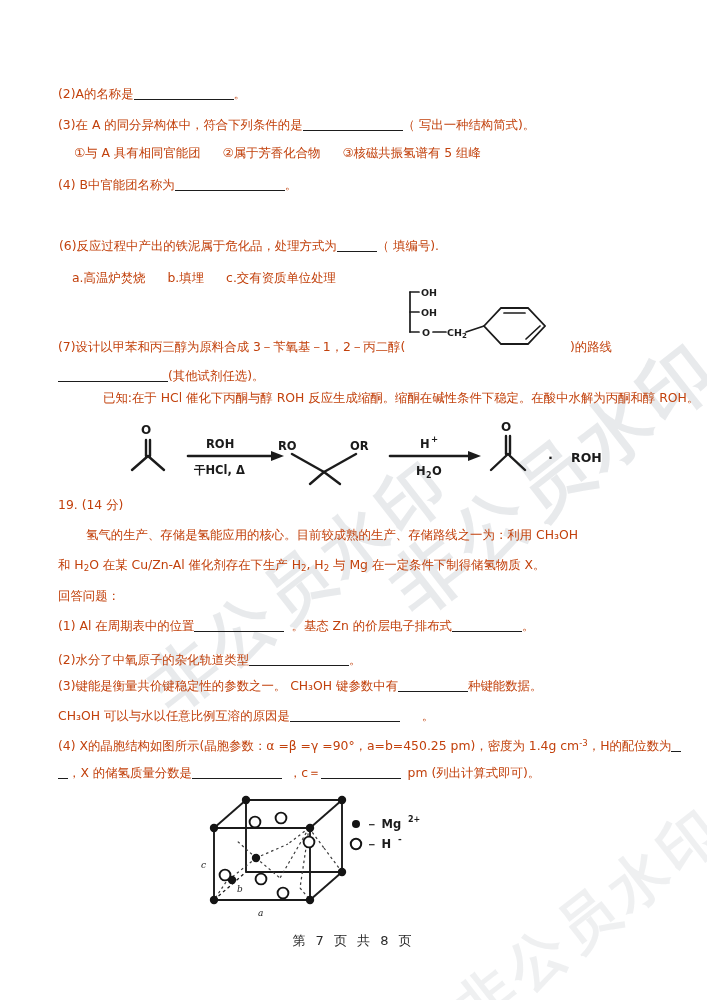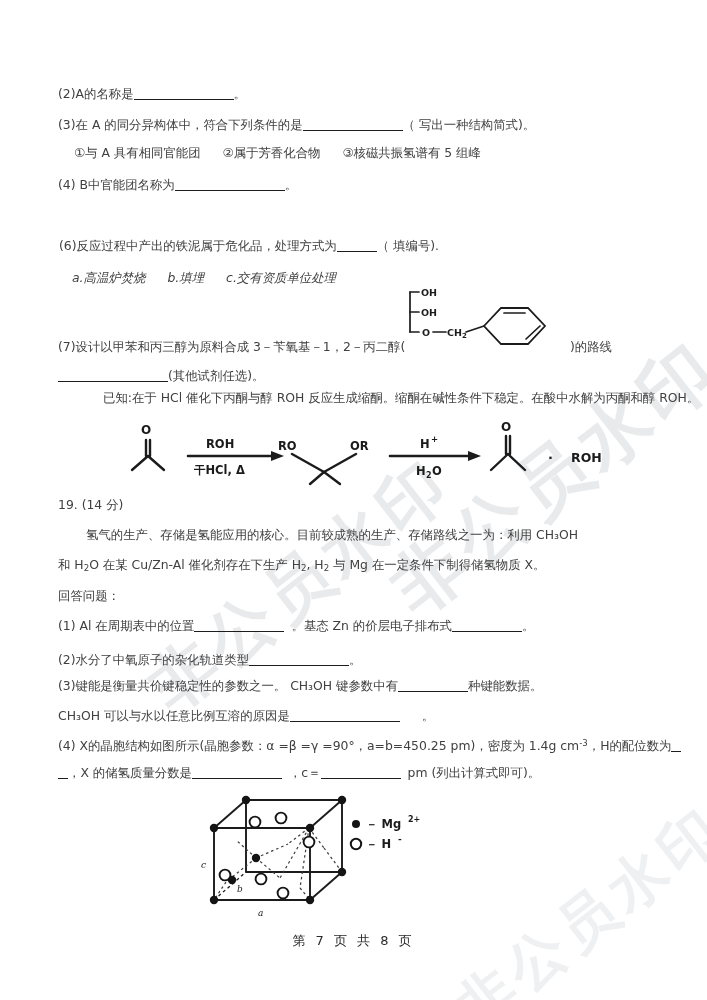--- a/index.html
+++ b/index.html
@@ -48,21 +48,21 @@
   .b100 { width: 100px; }
   .b110 { width: 110px; }
   .b40  { width: 40px; }
   .b10  { width: 10px; }
   sub { font-size: 8.6px; vertical-align: -2px; }
   sup { font-size: 8.6px; vertical-align: 4px; }
   .sp-wide { display:inline-block; width: 22px; }
   .sp-sm   { display:inline-block; width: 7px; }
 
   
-  .abs { position: absolute; white-space: nowrap; font-size: 12.4px; color:#404040; }
+  .abs { position: absolute; white-space: nowrap; font-size: 12.4px; color:#c2410c; }
 
   
   .molecule {
     position: absolute;
     left: 404px;
     top: 286px;
     width: 178px;
     height: 62px;
   }
 
@@ -120,21 +120,21 @@
 
   <div class="abs" style="left:58px; top:177px;">
     <span>(4) B中官能团名称为</span><span class="blank b110"></span><span>。</span>
   </div>
 
 
   <div class="abs" style="left:40px; top:238px;margin-left:19px;">
     <span>(6)反应过程中产出的铁泥属于危化品，处理方式为</span><span class="blank b40"></span><span>（ 填编号).</span>
   </div>
 
-  <div class="abs" style="left:72px; top:270px;font-style:italic;">
+  <div class="abs" style="left:72px; top:270px;">
     <span>a.高温炉焚烧</span><span class="sp-wide"></span><span>b.填埋</span><span class="sp-wide"></span><span>c.交有资质单位处理</span>
   </div>
 
   <div class="molecule">
     <svg width="178" height="62" viewBox="0 0 178 62" xmlns="http://www.w3.org/2000/svg">
       <g stroke="#1b1b1b" stroke-width="1.7" fill="none" stroke-linecap="round">
 
         <line x1="6" y1="6" x2="6" y2="46"></line>
 
         <line x1="6" y1="6" x2="15" y2="6"></line>

